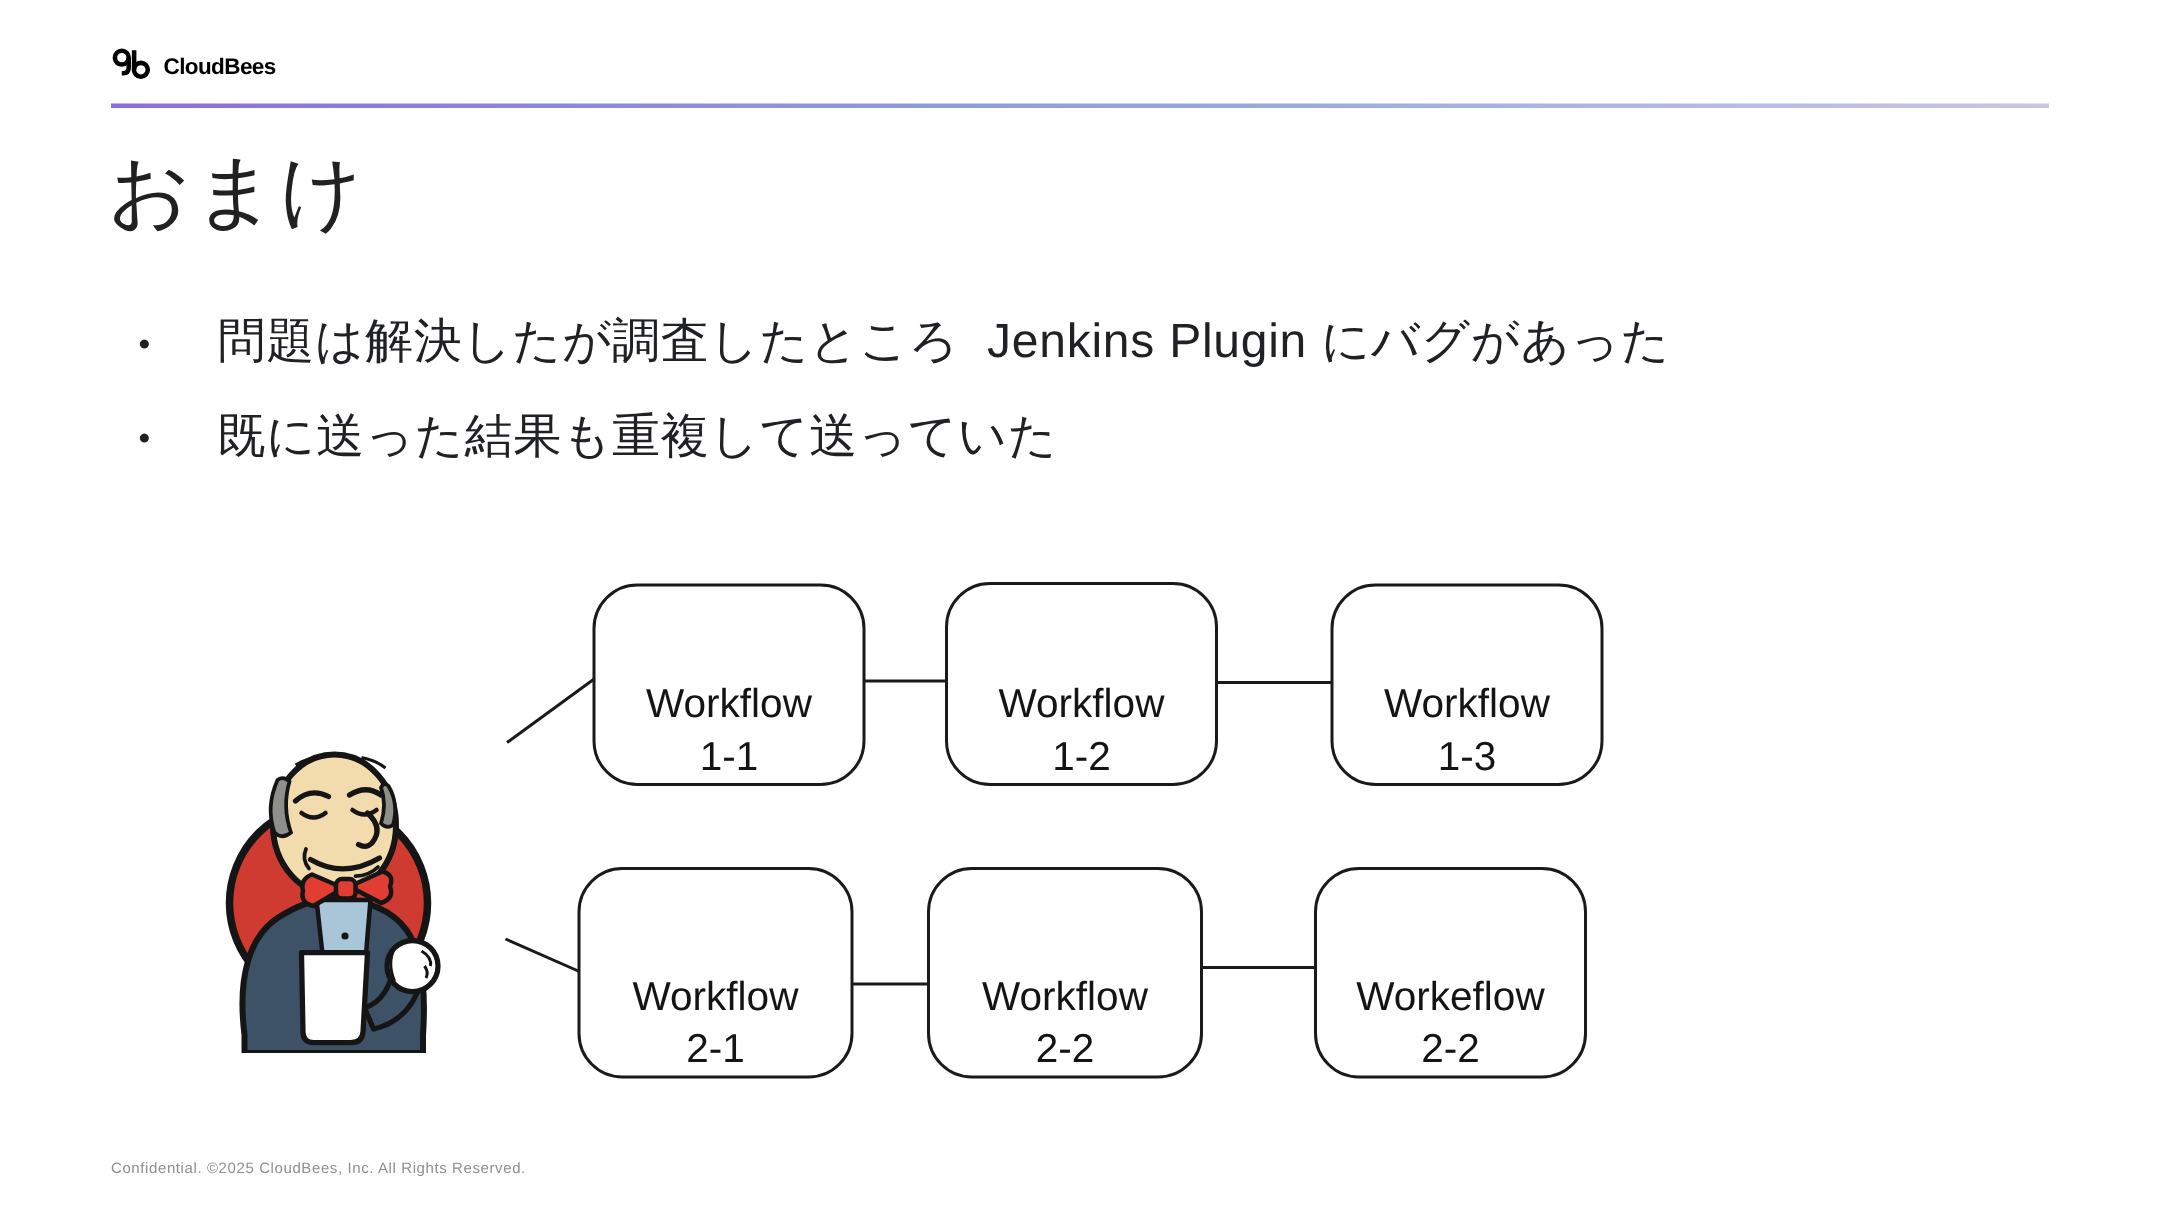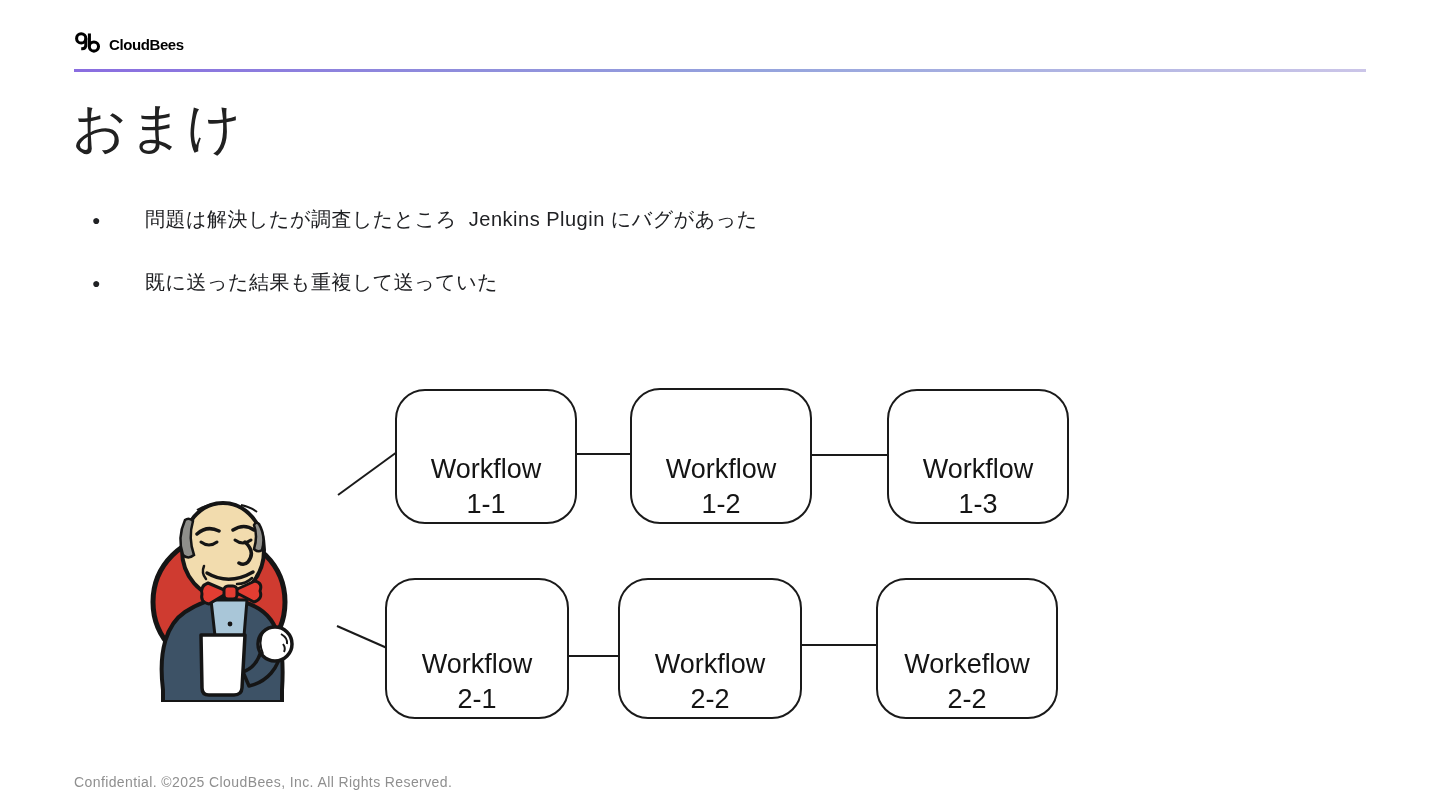--- a/index.html
+++ b/index.html
@@ -12,37 +12,37 @@
   .brand-mark{width:27px;height:27px;display:block;}
   .brand-name{font-size:15px;font-weight:700;letter-spacing:-0.4px;color:#000;}
   .divider{position:absolute;left:74px;top:69px;width:1292px;height:3px;
     background:linear-gradient(90deg,#8a6de0 0%,#8f8ddc 30%,#96a5dd 55%,#cbc5e8 100%);}
   
   .slide-title{position:absolute;left:72px;top:92px;font-size:54px;font-weight:500;
     color:#212121;letter-spacing:2px;}
   
   .bullet{position:absolute;left:92px;display:flex;align-items:center;}
   .bullet .marker{font-size:14px;width:22px;color:#202124;flex:0 0 auto;}
-  .bullet .text{font-size:20px;color:#202124;margin-left:31px;white-space:pre-wrap;letter-spacing:0.5px;}
+  .bullet .text{font-size:32px;color:#202124;margin-left:31px;white-space:pre-wrap;letter-spacing:0.5px;}
   .bullet-1{top:206px;}
   .bullet-2{top:269px;}
   
   .diagram-lines{position:absolute;left:0;top:0;width:1440px;height:810px;pointer-events:none;}
   .node{position:absolute;background:#fff;border:2px solid #1a1a1a;border-radius:30px;
     display:flex;flex-direction:column;align-items:center;justify-content:flex-end;
     font-size:27px;line-height:1.3;color:#141414;text-align:center;}
   .n11{left:395px;top:389px;width:178px;height:131px;}
   .n12{left:630px;top:388px;width:178px;height:132px;}
   .n13{left:887px;top:389px;width:178px;height:131px;}
   .n21{left:385px;top:578px;width:180px;height:137px;}
   .n22{left:618px;top:578px;width:180px;height:137px;}
   .n23{left:876px;top:578px;width:178px;height:137px;}
   .mascot{position:absolute;left:145px;top:492px;width:156px;height:210px;}
   
-  .footer{position:absolute;left:74px;top:774px;font-size:14px;color:#8f8f8f;letter-spacing:0.4px;}
+  .footer{position:absolute;left:74px;top:774px;font-size:10px;color:#8f8f8f;letter-spacing:0.4px;}
 </style>
 </head>
 <body>
 
 <div class="brand">
   <svg class="brand-mark" viewBox="0 0 24 24">
     <g fill="none" stroke="#000" stroke-width="2.7">
       <circle cx="6.4" cy="6.6" r="4.1"></circle>
       <path d="M 10.5 6.6 V 12.6 Q 10.5 15.8 7.2 15.8 L 6.4 15.8"></path>
       <path d="M 13.7 2.2 L 13.7 13.6"></path>

